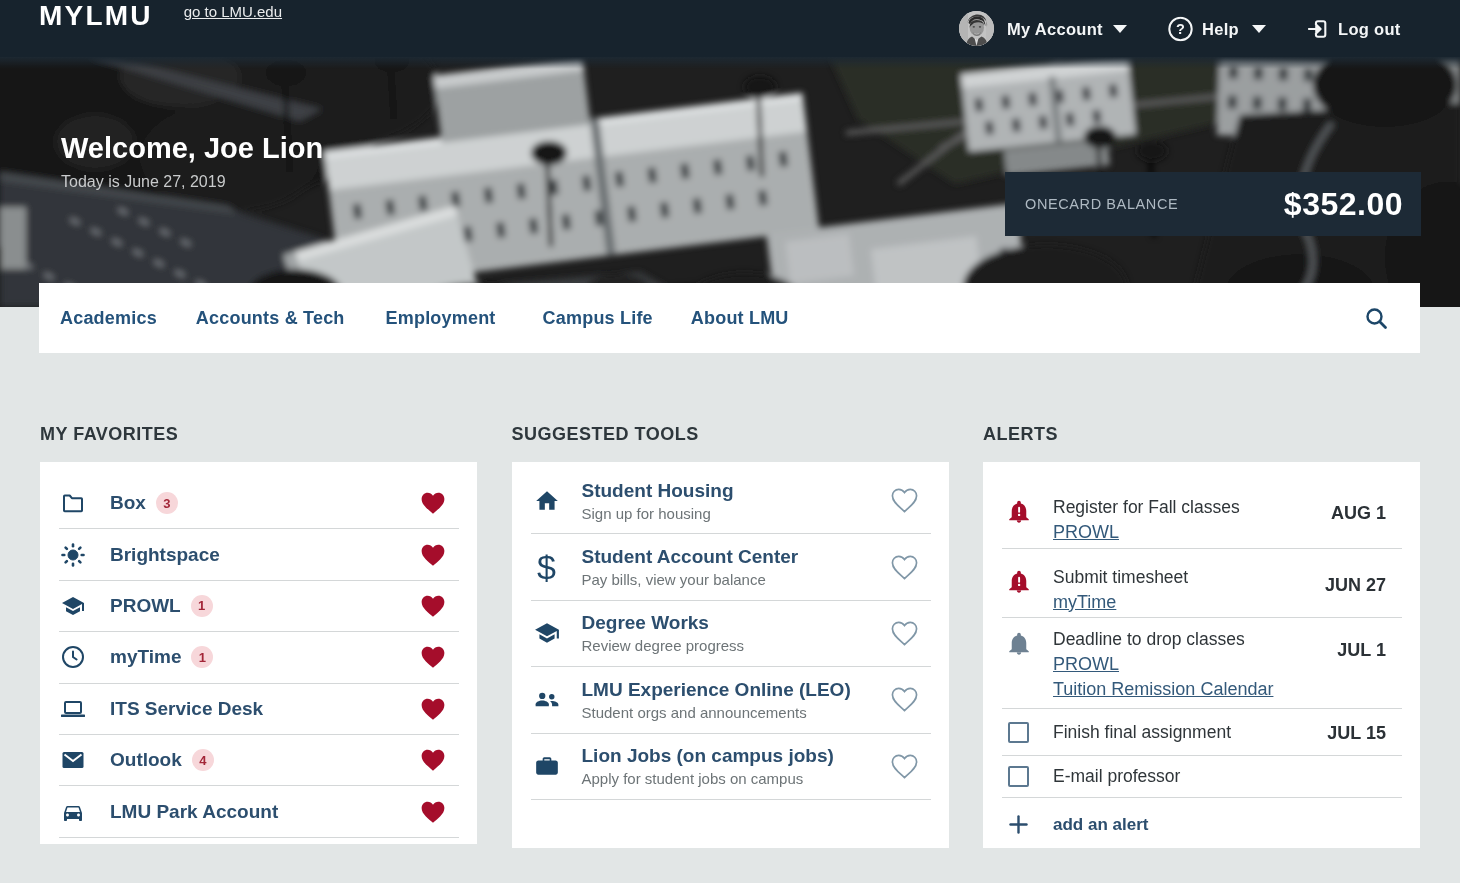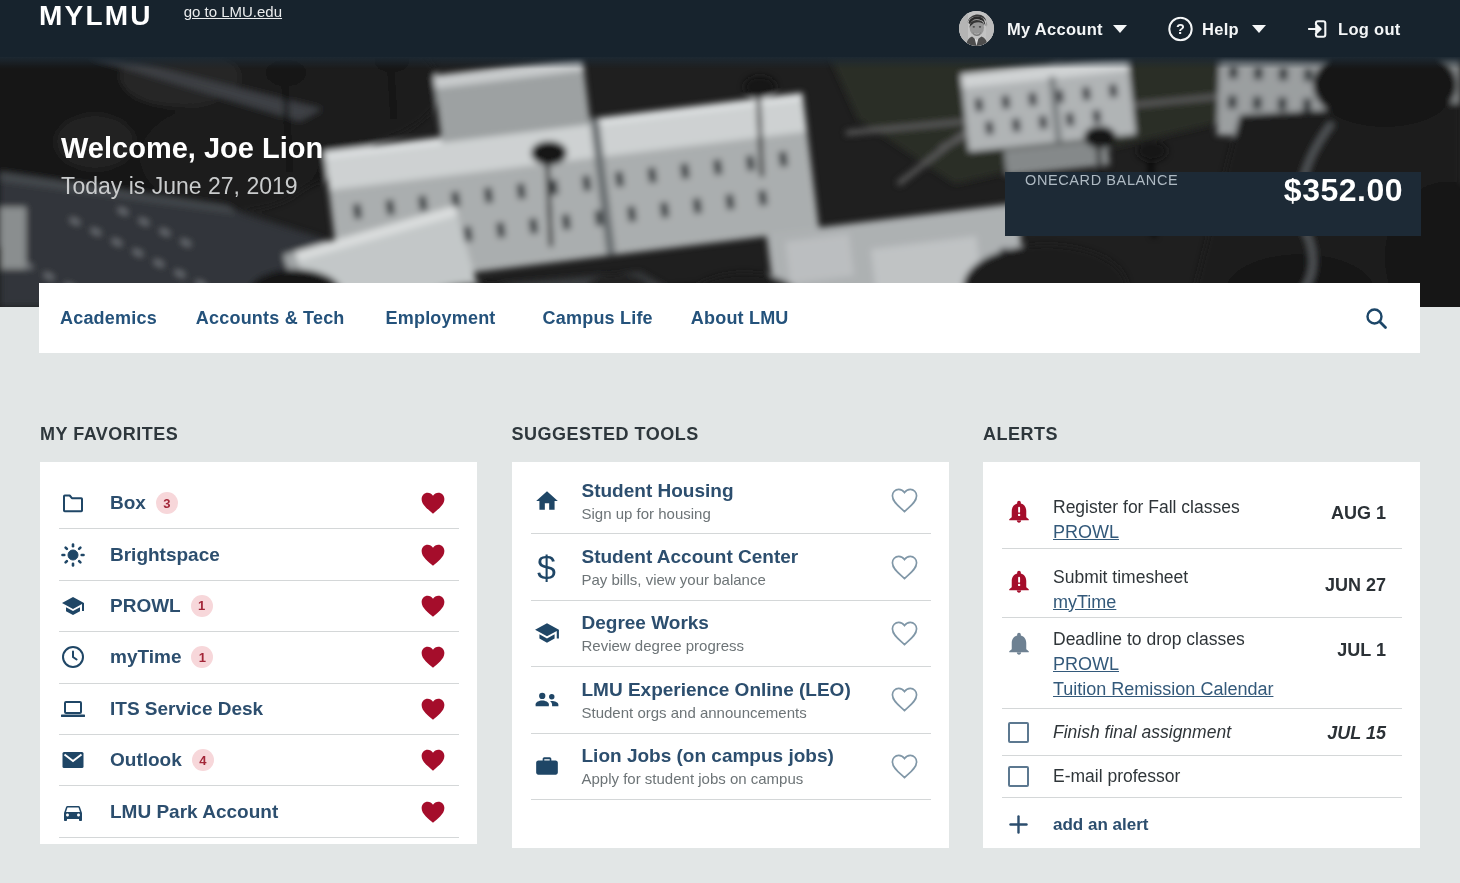--- a/index.html
+++ b/index.html
@@ -10,22 +10,22 @@
 .gotolink { color:#e9ebec; font-size:15px; text-decoration:underline; margin-left:31px; margin-top:3px;}
 .avatar { position:absolute; top:11px; width:35px; height:35px; border-radius:50%; overflow:hidden; background:#cfcfcf; }
 .hitem { position:absolute; top:50%; transform:translateY(-50%); color:#f4f6f7; font-size:16.5px; font-weight:bold; letter-spacing:0.3px; }
 .hpos { position:absolute; top:50%; transform:translateY(-50%); }
 .caret { position:absolute; top:25px; width:0;height:0;border-left:7px solid transparent;border-right:7px solid transparent;border-top:8.5px solid #f4f6f7; }
 
 .hero { height:250px; position:relative; background:#262626; }
 .hero svg.photo { position:absolute; left:0; top:0; }
 .welcome { position:absolute; left:61px; top:75px; color:#fff; }
 .welcome h1 { font-size:29px; font-weight:bold; letter-spacing:0px; }
-.welcome p { font-size:23px; color:#c9cbcc; margin-top:8px; }
-.onecard { position:absolute; right:39px; top:115px; width:416px; height:64px; background:#1d2a36; display:flex; }
+.welcome p { font-size:16px; color:#c9cbcc; margin-top:8px; }
+.onecard { position:absolute; right:39px; top:115px; width:416px; height:64px; background:#1d2a36; display:flex; align-items:center; }
 .onecard .lbl { color:#aeb9c2; font-size:14.5px; letter-spacing:0.6px; margin-left:20px; }
 .onecard .amt { color:#fff; font-size:32px; font-weight:bold; margin-left:auto; margin-right:18px; letter-spacing:0.5px;}
 
 .navbar { position:relative; z-index:4; margin:-24px 40px 0 39px; height:70px; background:#fff; display:flex; align-items:center; }
 .navbar a { color:#24527b; font-size:18px; font-weight:bold; text-decoration:none; letter-spacing:0.2px; }
 .search { margin-left:auto; display:flex; align-items:center; }
 .search .ph { font-size:18px; color:#9aa0a4; letter-spacing:0.3px; }
 .search svg { margin-right:14px; }
 .sline { border-bottom:1px solid #b9bec0; width:350px; padding:4px 0 7px 4px; }
 
@@ -491,21 +491,21 @@
         <svg class="aic" viewBox="0 0 24 24" fill="#6e8192" style="height:28px;width:26px;margin-left:4px;">
             <path d="M12 22.8c1.1 0 2-.9 2-2h-4c0 1.1.9 2 2 2zm6.7-5.1v-5.6c0-3.4-1.8-6.3-5-7V4.3c0-.9-.75-1.7-1.7-1.7s-1.7.8-1.7 1.7v.76c-3.2.78-5 3.6-5 7.06v5.6L3 19.6v.9h18v-.9l-2.3-1.9z"></path>
           </svg>
         <div class="atx">
             <div class="t1">Deadline to drop classes</div>
             <a class="lnk">PROWL</a>
             <a class="lnk">Tuition Remission Calendar</a>
           </div>
         <div class="dt" style="top:22px;">JUL 1</div>
       </div>
-      <div class="arow" style="height:47.5px; align-items:center;font-style:italic;">
+      <div class="arow" style="height:47.5px; align-items:center;">
         <div class="chk"></div>
         <div class="atx t1" style="margin-left:24px;">Finish final assignment</div>
         <div class="dt" style="top:14px;">JUL 15</div>
       </div>
       <div class="arow" style="height:42px; align-items:center;">
         <div class="chk"></div>
         <div class="atx t1" style="margin-left:24px;">E-mail professor</div>
       </div>
       <div class="arow" style="height:53px; align-items:center; border-bottom:none;">
         <svg style="width:19px;height:19px;margin-left:7px;flex:none;" viewBox="0 0 19 19" stroke="#2c4e6e" stroke-width="2.4" stroke-linecap="round">

